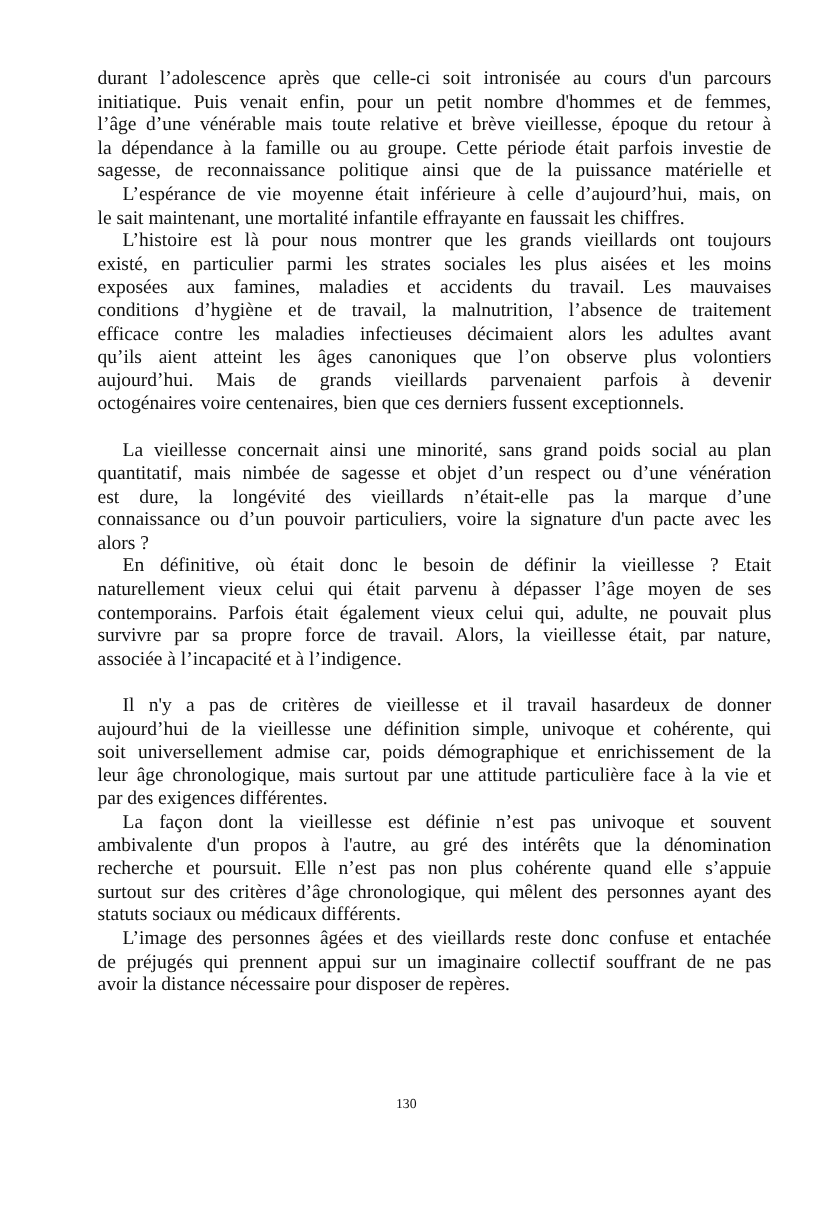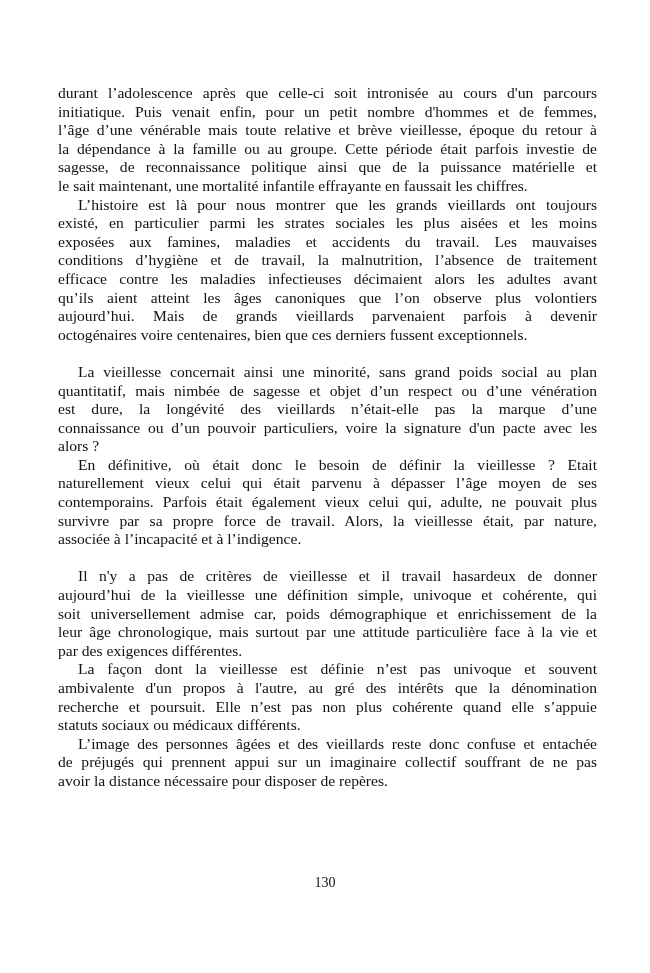--- a/index.html
+++ b/index.html
@@ -10,24 +10,23 @@
     body {
       width: 650px;
       height: 973px;
       position: relative;
       overflow: hidden;
       font-family: "Liberation Serif", "DejaVu Serif", serif;
       color: #111111;
     }
     .page {
       position: absolute;
-      left: 58px;
+      left: 78px;
       top: 54px;
       width: 539px;
-      margin-top: 30px;
     }
     .line {
       display: block;
       height: 18.6px;
       line-height: 18.6px;
       font-size: 15.6px;
       white-space: nowrap;
       text-align: justify;
       text-align-last: justify;
       overflow: visible;
@@ -40,39 +39,40 @@
     }
     .gap {
       height: 18.6px;
     }
     .page-number {
       position: absolute;
       top: 874px;
       left: 0;
       width: 650px;
       text-align: center;
-      font-size: 14px;
+      font-size: 11px;
       line-height: 18px;
       font-family: "Liberation Serif", "DejaVu Serif", serif;
     }
   </style>
 </head>
 <body>
 
 <div class="page">
 
   <div>
     <span class="line">durant l’adolescence après que celle-ci soit intronisée au cours d'un parcours</span>
     <span class="line">initiatique. Puis venait enfin, pour un petit nombre d'hommes et de femmes,</span>
     <span class="line">l’âge d’une vénérable mais toute relative et brève vieillesse, époque du retour à</span>
     <span class="line">la dépendance à la famille ou au groupe. Cette période était parfois investie de</span>
     <span class="line">sagesse, de reconnaissance politique ainsi que de la puissance matérielle et</span>
   </div>
 
   <div>
+    <span class="line indent">L’espérance de vie moyenne était inférieure à celle d’aujourd’hui, mais, on</span>
     <span class="line last">le sait maintenant, une mortalité infantile effrayante en faussait les chiffres.</span>
   </div>
 
   <div>
     <span class="line indent">L’histoire est là pour nous montrer que les grands vieillards ont toujours</span>
     <span class="line">existé, en particulier parmi les strates sociales les plus aisées et les moins</span>
     <span class="line">exposées aux famines, maladies et accidents du travail. Les mauvaises</span>
     <span class="line">conditions d’hygiène et de travail, la malnutrition, l’absence de traitement</span>
     <span class="line">efficace contre les maladies infectieuses décimaient alors les adultes avant</span>
     <span class="line">qu’ils aient atteint les âges canoniques que l’on observe plus volontiers</span>
@@ -105,20 +105,21 @@
     <span class="line">aujourd’hui de la vieillesse une définition simple, univoque et cohérente, qui</span>
     <span class="line">soit universellement admise car, poids démographique et enrichissement de la</span>
     <span class="line">leur âge chronologique, mais surtout par une attitude particulière face à la vie et</span>
     <span class="line last">par des exigences différentes.</span>
   </div>
 
   <div>
     <span class="line indent">La façon dont la vieillesse est définie n’est pas univoque et souvent</span>
     <span class="line">ambivalente d'un propos à l'autre, au gré des intérêts que la dénomination</span>
     <span class="line">recherche et poursuit. Elle n’est pas non plus cohérente quand elle s’appuie</span>
+    <span class="line">surtout sur des critères d’âge chronologique, qui mêlent des personnes ayant des</span>
     <span class="line last">statuts sociaux ou médicaux différents.</span>
   </div>
 
   <div>
     <span class="line indent">L’image des personnes âgées et des vieillards reste donc confuse et entachée</span>
     <span class="line">de préjugés qui prennent appui sur un imaginaire collectif souffrant de ne pas</span>
     <span class="line last">avoir la distance nécessaire pour disposer de repères.</span>
   </div>
 
 </div>

